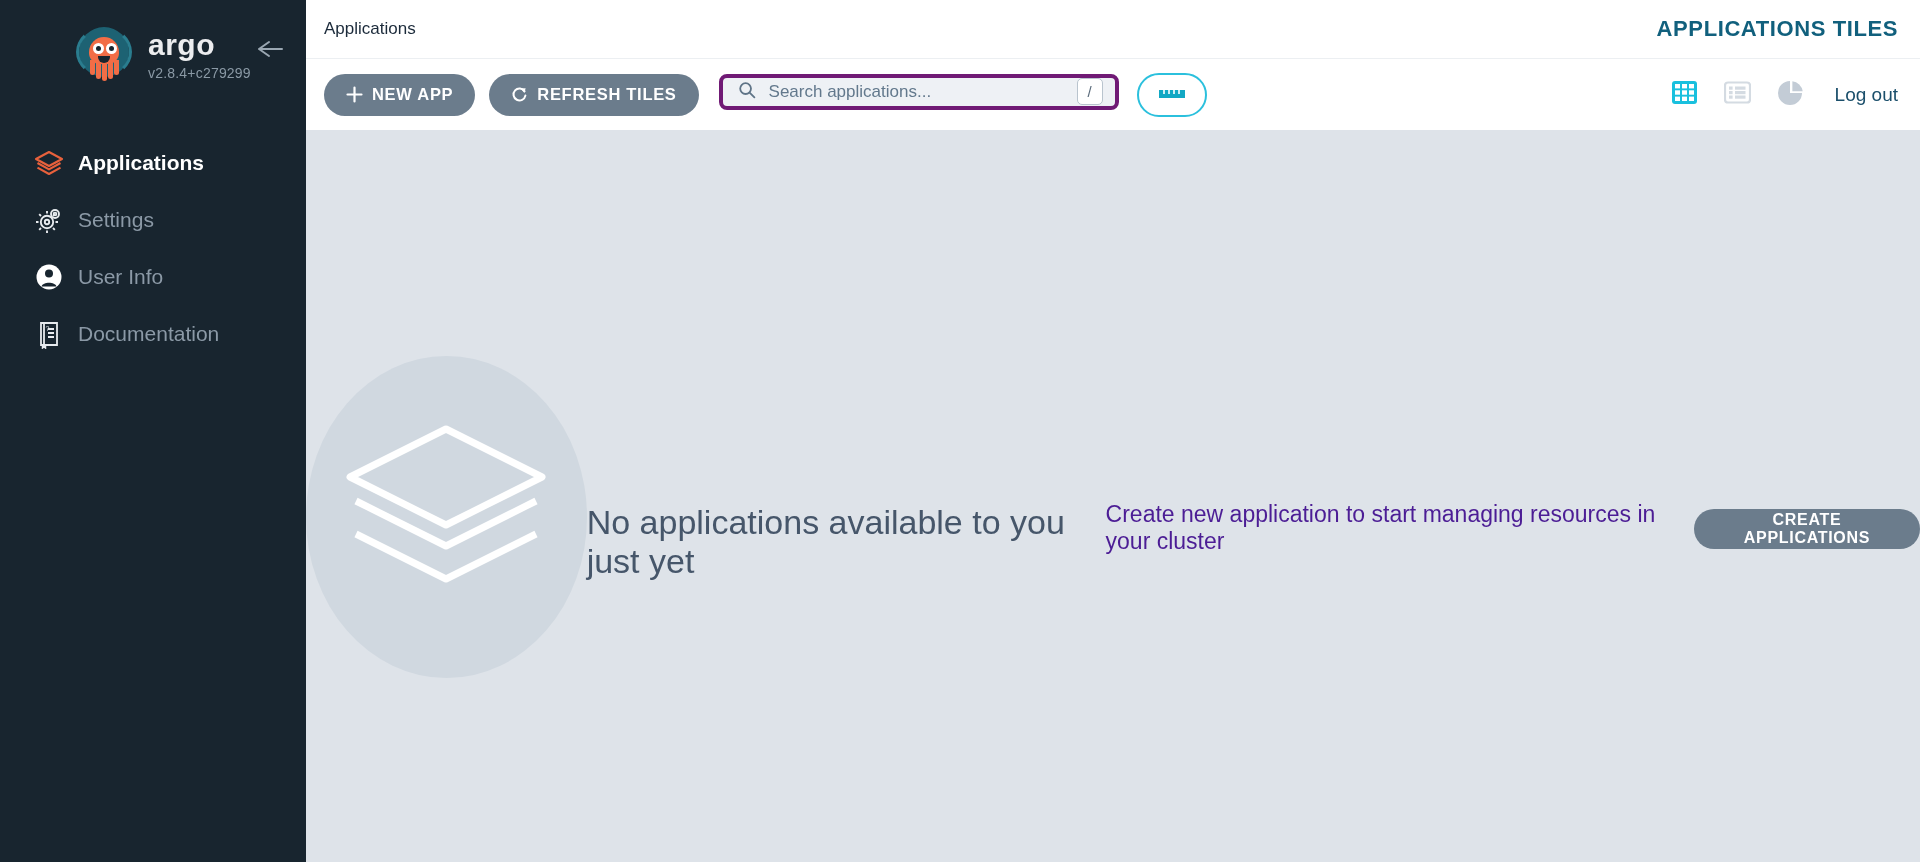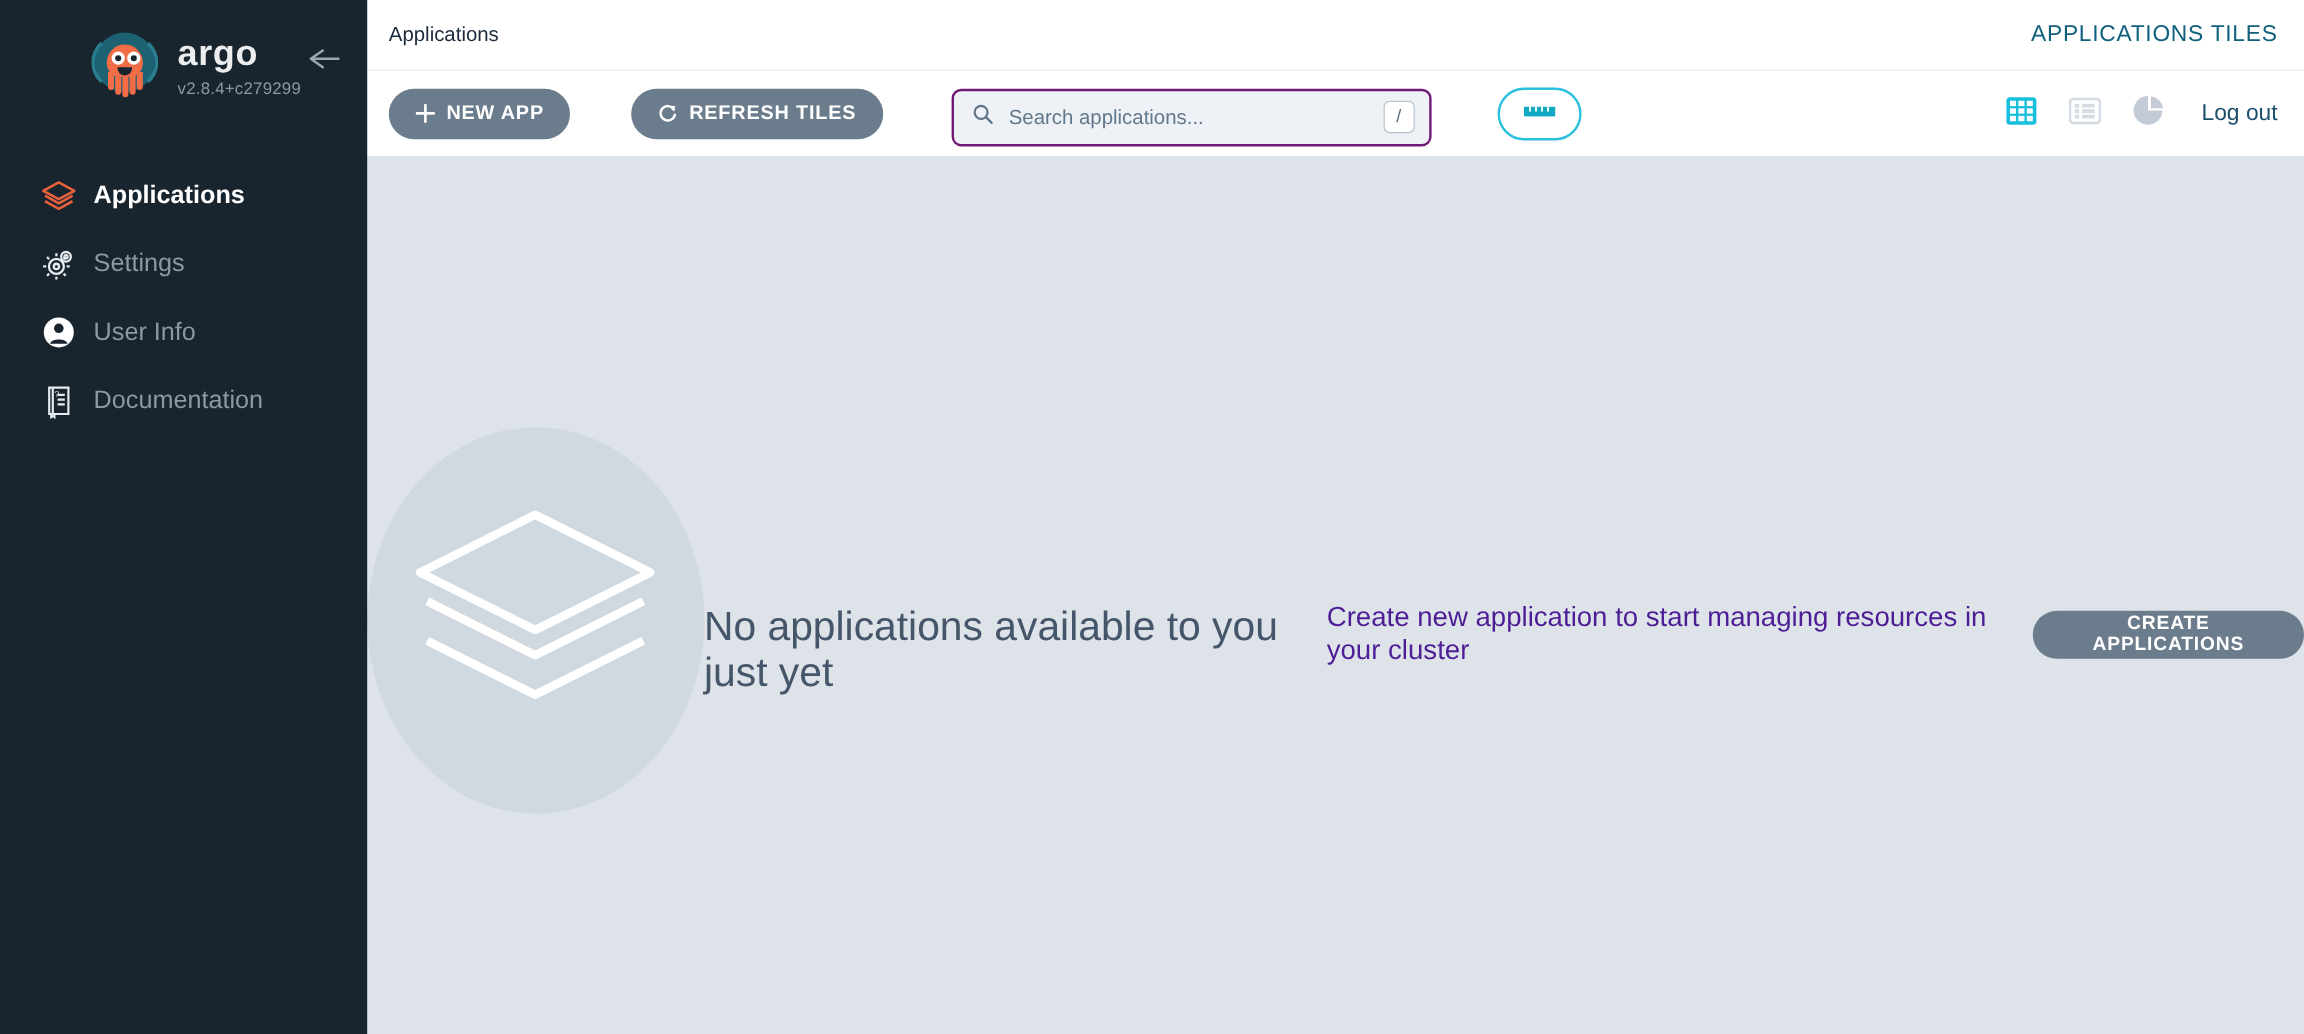--- a/index.html
+++ b/index.html
@@ -68,41 +68,41 @@
 
   
   .main { flex: 1; height: 862px; display: flex; flex-direction: column; background: #dee3e9; }
 
   .topbar {
     height: 58px; background: #ffffff; display: flex; align-items: center;
     padding: 0 22px 0 18px; flex: 0 0 58px;
   }
   .breadcrumb { font-size: 17px; color: #1b2a3a; }
   .tiles-title {
-    margin-left: auto; font-size: 19px; color: #11607d; letter-spacing: 0.6px; font-weight: 400;
+    margin-left: auto; font-size: 22px; color: #11607d; letter-spacing: 0.6px; font-weight: 700;
   }
 
   .toolbar {
     height: 72px; background: #ffffff; display: flex; align-items: center;
-    padding: 0 22px 0 18px; flex: 0 0 72px; border-top: 1px solid #eceff2; gap: 37px;
+    padding: 0 22px 0 18px; flex: 0 0 72px; border-top: 1px solid #eceff2;
   }
   .btn {
     height: 42px; border-radius: 21px; background: #6b7c8c; color: #ffffff;
     display: inline-flex; align-items: center; gap: 9px;
     padding: 0 22px; font-size: 16.5px; font-weight: 700; letter-spacing: 0.7px;
     border: none; cursor: pointer; margin-right: 14px; white-space: nowrap;
   }
   .btn svg { display: block; }
 
   .search-wrap {
     position: relative; width: 400px; height: 42px; margin-left: 6px; margin-right: 18px;
   }
   .search-box {
-    width: 100%; height: 48px; border-radius: 8px; background: #eef1f5;
-    border: 2px solid #701a75; display: flex; align-items: center; padding: 0 12px 0 15px;
+    width: 100%; height: 36px; border-radius: 8px; background: #eef1f5;
+    border: 4px solid #701a75; display: flex; align-items: center; padding: 0 12px 0 15px;
   }
   .search-input {
     flex: 1; border: none; outline: none; background: transparent;
     font-size: 17px; color: #3c4a58; font-family: "Liberation Sans", sans-serif;
     margin-left: 13px;
   }
   .search-input::placeholder { color: #62788c; }
   .slash-key {
     width: 26px; height: 27px; border: 1px solid #b9c4ce; border-radius: 5px;
     display: flex; align-items: center; justify-content: center;

